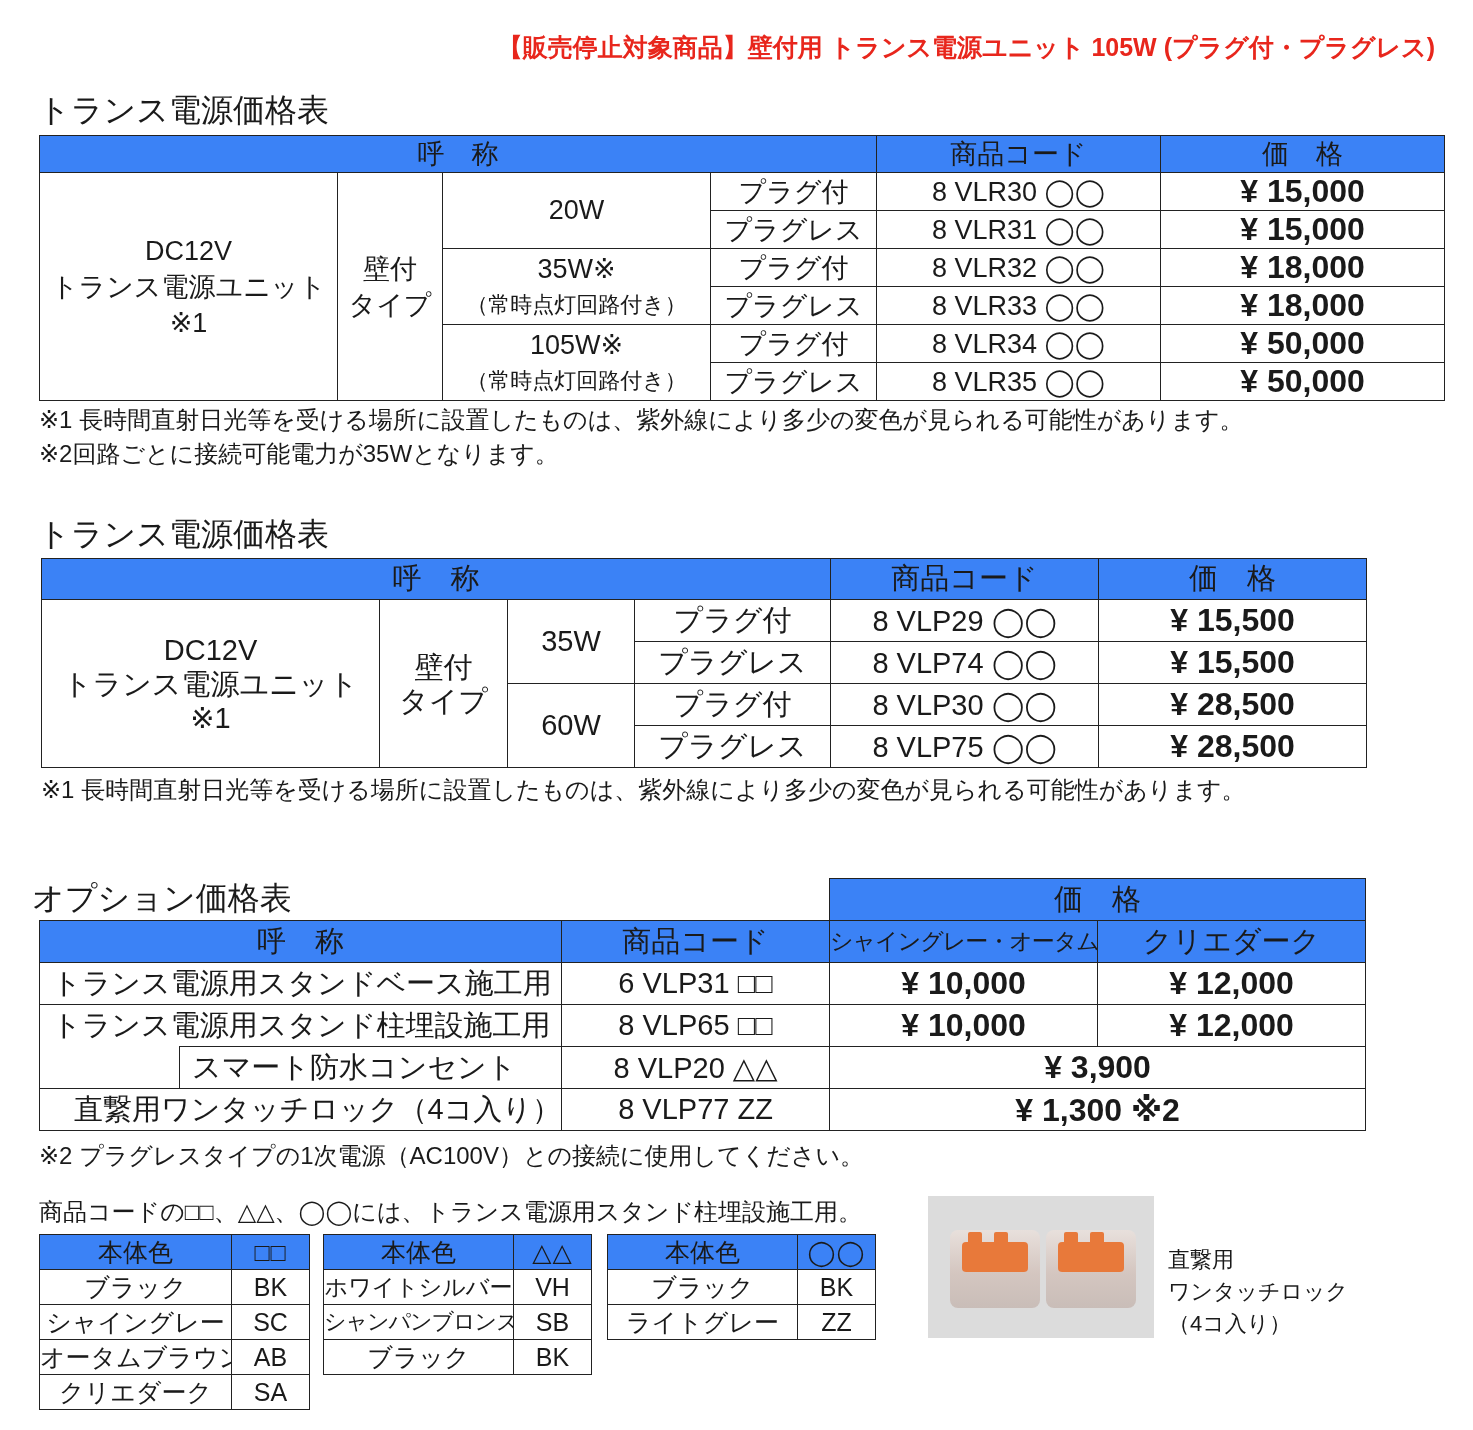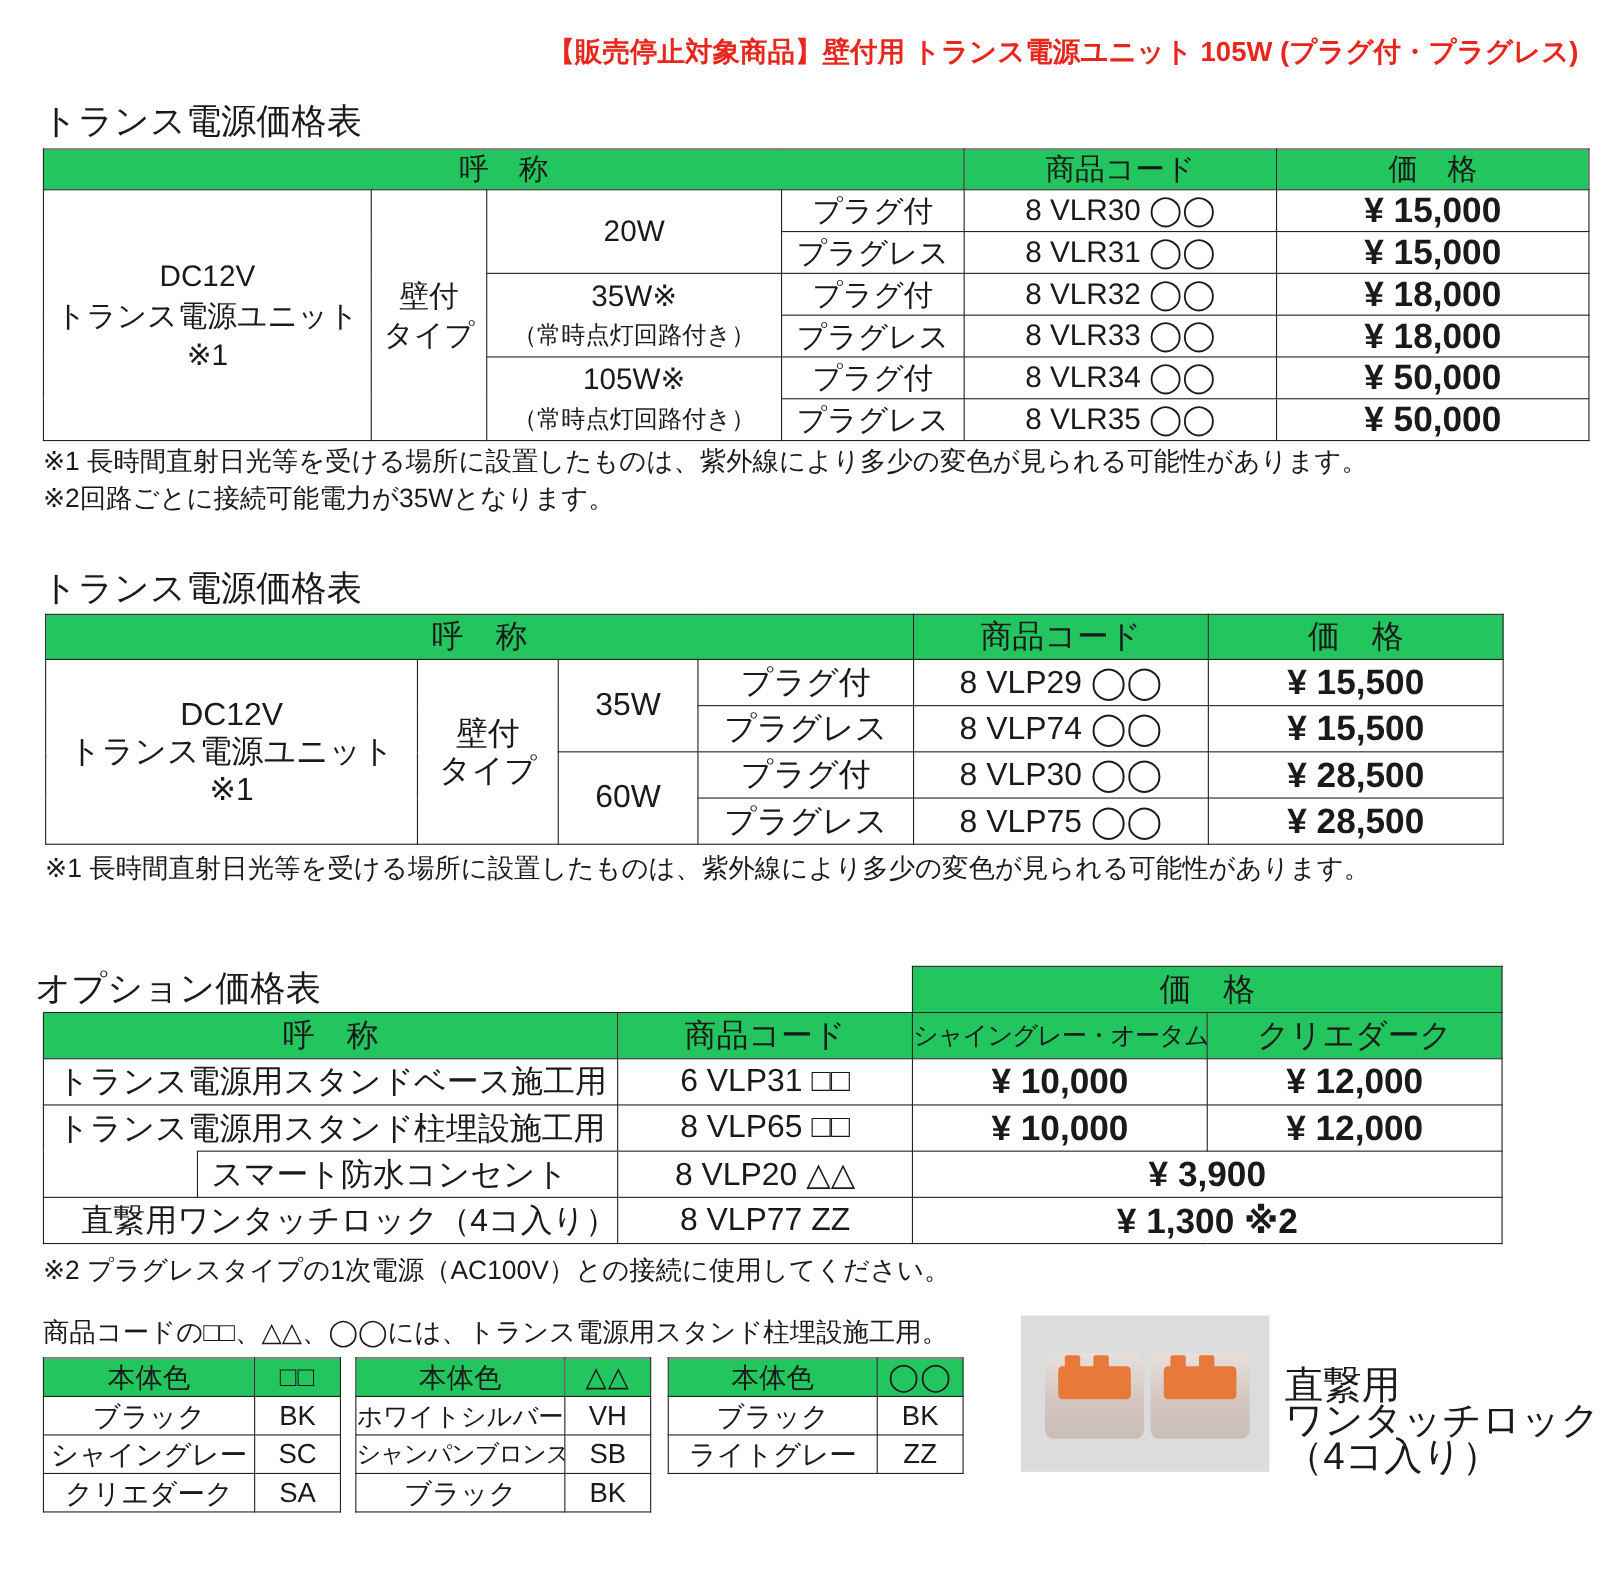--- a/index.html
+++ b/index.html
@@ -4,36 +4,36 @@
 <style>
   html, body { margin:0; padding:0; background:#ffffff; }
   body {
     width:1473px; height:1430px; position:relative; overflow:hidden;
     font-family:"Liberation Sans", "DejaVu Sans", sans-serif; color:#1a1a1a;
   }
   .notice { position:absolute; color:#e8261c; font-weight:bold; font-size:25px; line-height:31px; white-space:nowrap; text-align:right; }
   .section-title { position:absolute; font-size:32px; line-height:36px; white-space:nowrap; }
   table { border-collapse:collapse; position:absolute; table-layout:fixed; }
   td, th { border:1.5px solid #222; padding:0; text-align:center; vertical-align:middle; font-weight:normal; white-space:nowrap; overflow:hidden; }
-  th { background:#22c55e; }
+  th { background:#3b82f6; }
   .t1 td, .t1 th { font-size:27px; }
   .t2 td, .t2 th { font-size:29px; }
   .t3 td, .t3 th { font-size:29px; }
   .price { font-weight:bold; font-size:32px !important; }
   .sub { font-size:22px; }
   .note { position:absolute; font-size:24px; line-height:31px; white-space:nowrap; }
   .left { text-align:left; padding-left:12px; }
   .ct td, .ct th { font-size:25px; height:34px; }
   .sym { letter-spacing:1px; }
   .photo { position:absolute; background:#dcdcdc; }
   .conn { position:absolute; width:90px; height:78px; border-radius:8px;
           background:linear-gradient(180deg,#e8e0dc 0%,#d4c6c0 55%,#c9bdb8 100%); }
   .conn .orange { position:absolute; left:12px; top:12px; width:66px; height:30px; background:#e8793a; border-radius:4px; }
   .conn .tab { position:absolute; top:2px; width:14px; height:16px; background:#e8793a; border-radius:2px; }
-  .caption { position:absolute; font-size:35px; line-height:32px; white-space:nowrap; }
+  .caption { position:absolute; font-size:22px; line-height:32px; white-space:nowrap; }
 </style>
 </head>
 <body>
 
 <div class="notice" style="right:38px; top:32px;">
   <div>【販売停止対象商品】壁付用 トランス電源ユニット 105W (プラグ付・プラグレス)</div>
 </div>
 
 <div class="section-title" style="left:38px; top:92px;">トランス電源価格表</div>
 <table class="t1" style="left:39px; top:135px; width:1405px;">
@@ -216,20 +216,24 @@
     <th>本体色</th>
     <th class="sym">□□</th>
   </tr>
   <tr>
         <td>ブラック</td>
         <td>BK</td>
       </tr>
   <tr>
         <td>シャイングレー</td>
         <td>SC</td>
+      </tr>
+  <tr>
+        <td>オータムブラウン</td>
+        <td>AB</td>
       </tr>
   <tr>
         <td>クリエダーク</td>
         <td>SA</td>
       </tr>
 </tbody>
   </table>
 
 <table class="ct" style="left:323px; top:1234px; width:268px;">
   <colgroup>

